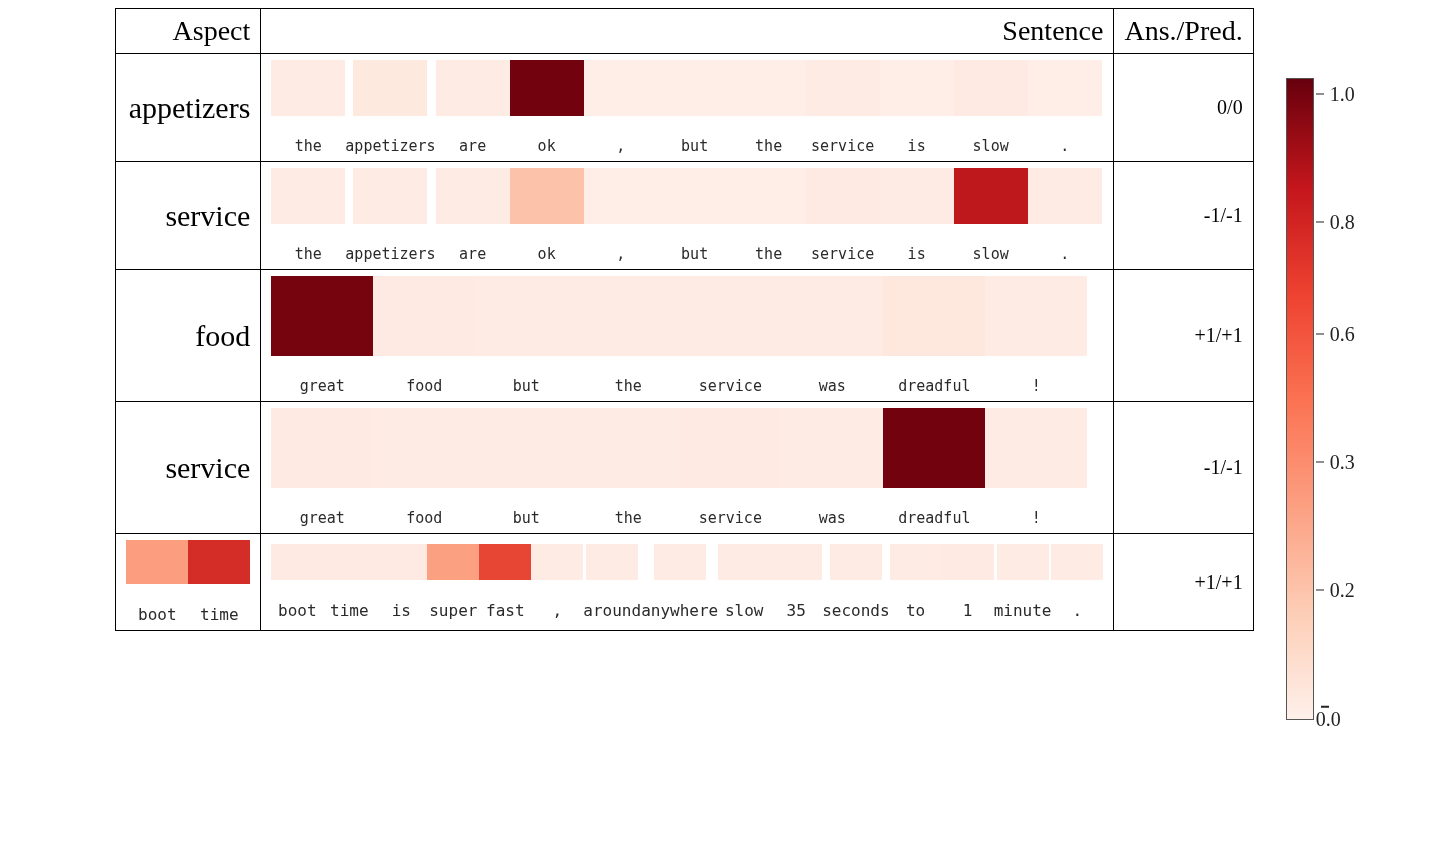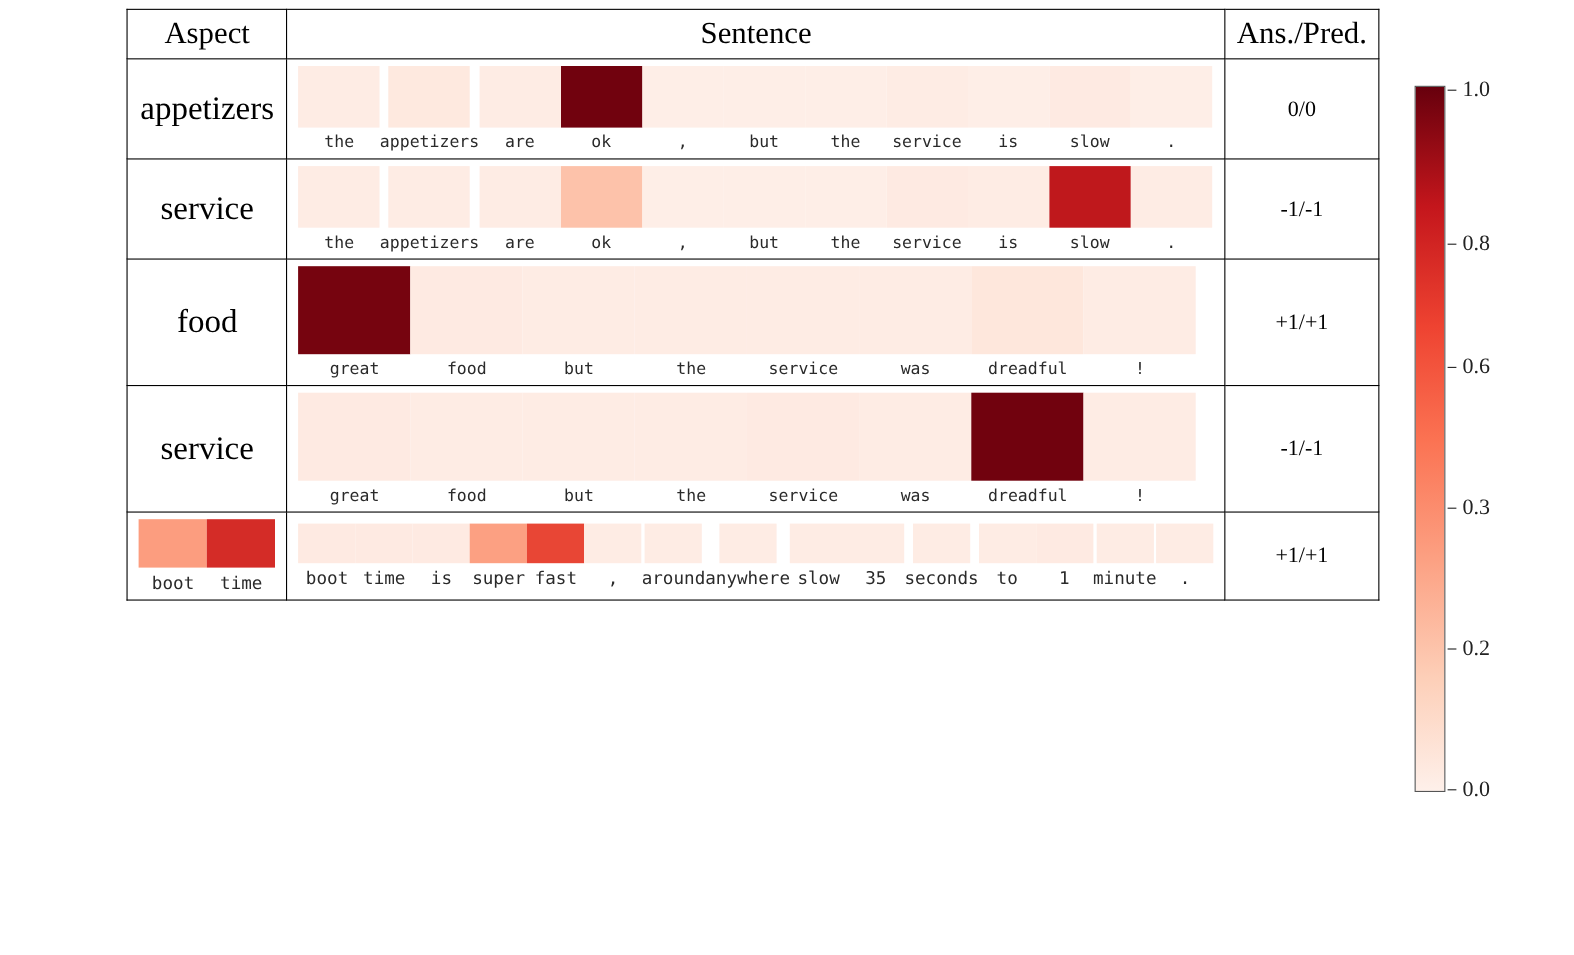--- a/index.html
+++ b/index.html
@@ -1,26 +1,26 @@
 <!DOCTYPE html>
 <html><head>
 <meta charset="utf-8">
 <style>
   html,body{margin:0;padding:0;background:#fff;font-family:"Times New Roman",Times,serif;color:#000;}
   .page{display:flex;align-items:flex-start;justify-content:center;padding:8px;}
   table.main{border-collapse:collapse;background:#fff;}
-  table.main th, table.main td{border:1.5px solid #000;padding:6px 10px;text-align:center;vertical-align:middle;}
+  table.main th, table.main td{border:1.5px solid #000;padding:6px 10px;text-align:right;vertical-align:middle;}
   table.main th{font-weight:normal;font-size:28px;white-space:nowrap;}
   td.aspect{font-size:30px;white-space:nowrap;}
   td.pred{font-size:20px;white-space:nowrap;}
   td.sentence{}
   .cells{display:flex;align-items:flex-end;}
   .cell{display:flex;flex-direction:column;align-items:center;}
   .sq{height:56px;}
-  .lbl{font-family:Menlo,Consolas,"DejaVu Sans Mono",monospace;font-size:15px;color:#2a2a2a;margin-top:4px;white-space:pre;}
+  .lbl{font-family:Menlo,Consolas,"DejaVu Sans Mono",monospace;font-size:15px;color:#2a2a2a;margin-top:21px;white-space:pre;}
   .asp-cells .sq{height:44px;}
   .asp-cells .lbl{font-size:14px;}
   .r5 .sq{height:36px;}
   .r5 .lbl{font-size:16px;}
   
   .cbar-wrap{display:flex;align-items:flex-start;margin-left:32px;margin-top:70px;}
   .cbar{width:26px;height:640px;background:linear-gradient(to top,#fef0ea 0%, #fdcfb8 16%, #fca082 33%, #fb7252 50%, #ee4331 66%, #c4161c 83%, #67000d 100%);border:1px solid #555;position:relative;}
   .ticks{height:640px;position:relative;margin-left:2px;}
   .tick{position:absolute;left:0;display:flex;align-items:center;transform:translateY(-50%);}
   .tick .tline{width:8px;height:1.5px;background:#222;margin-right:6px;}
@@ -301,39 +301,39 @@
             </div>
           </td>
           <td class="pred"><span>+1/+1</span></td>
         </tr>
       </tbody>
   </table>
 
   <div class="cbar-wrap">
     <div class="cbar"></div>
     <div class="ticks" id="cbar-ticks">
-        <div class="tick" style="top: 640px;">
+        <div class="tick" style="top: 640px; flex-direction: column;">
           <div class="tline"></div>
           <div class="tlab">0.0</div>
         </div>
         <div class="tick" style="top: 512px;">
           <div class="tline"></div>
           <div class="tlab">0.2</div>
         </div>
         <div class="tick" style="top: 384px;">
           <div class="tline"></div>
           <div class="tlab">0.3</div>
         </div>
         <div class="tick" style="top: 256px;">
           <div class="tline"></div>
           <div class="tlab">0.6</div>
         </div>
         <div class="tick" style="top: 144px; text-align: right;">
           <div class="tline"></div>
           <div class="tlab">0.8</div>
         </div>
-        <div class="tick" style="top: 4px;">
+        <div class="tick" style="top: 16px;">
           <div class="tline"></div>
           <div class="tlab">1.0</div>
         </div>
       </div>
   </div>
 </div>
 
 </body></html>

